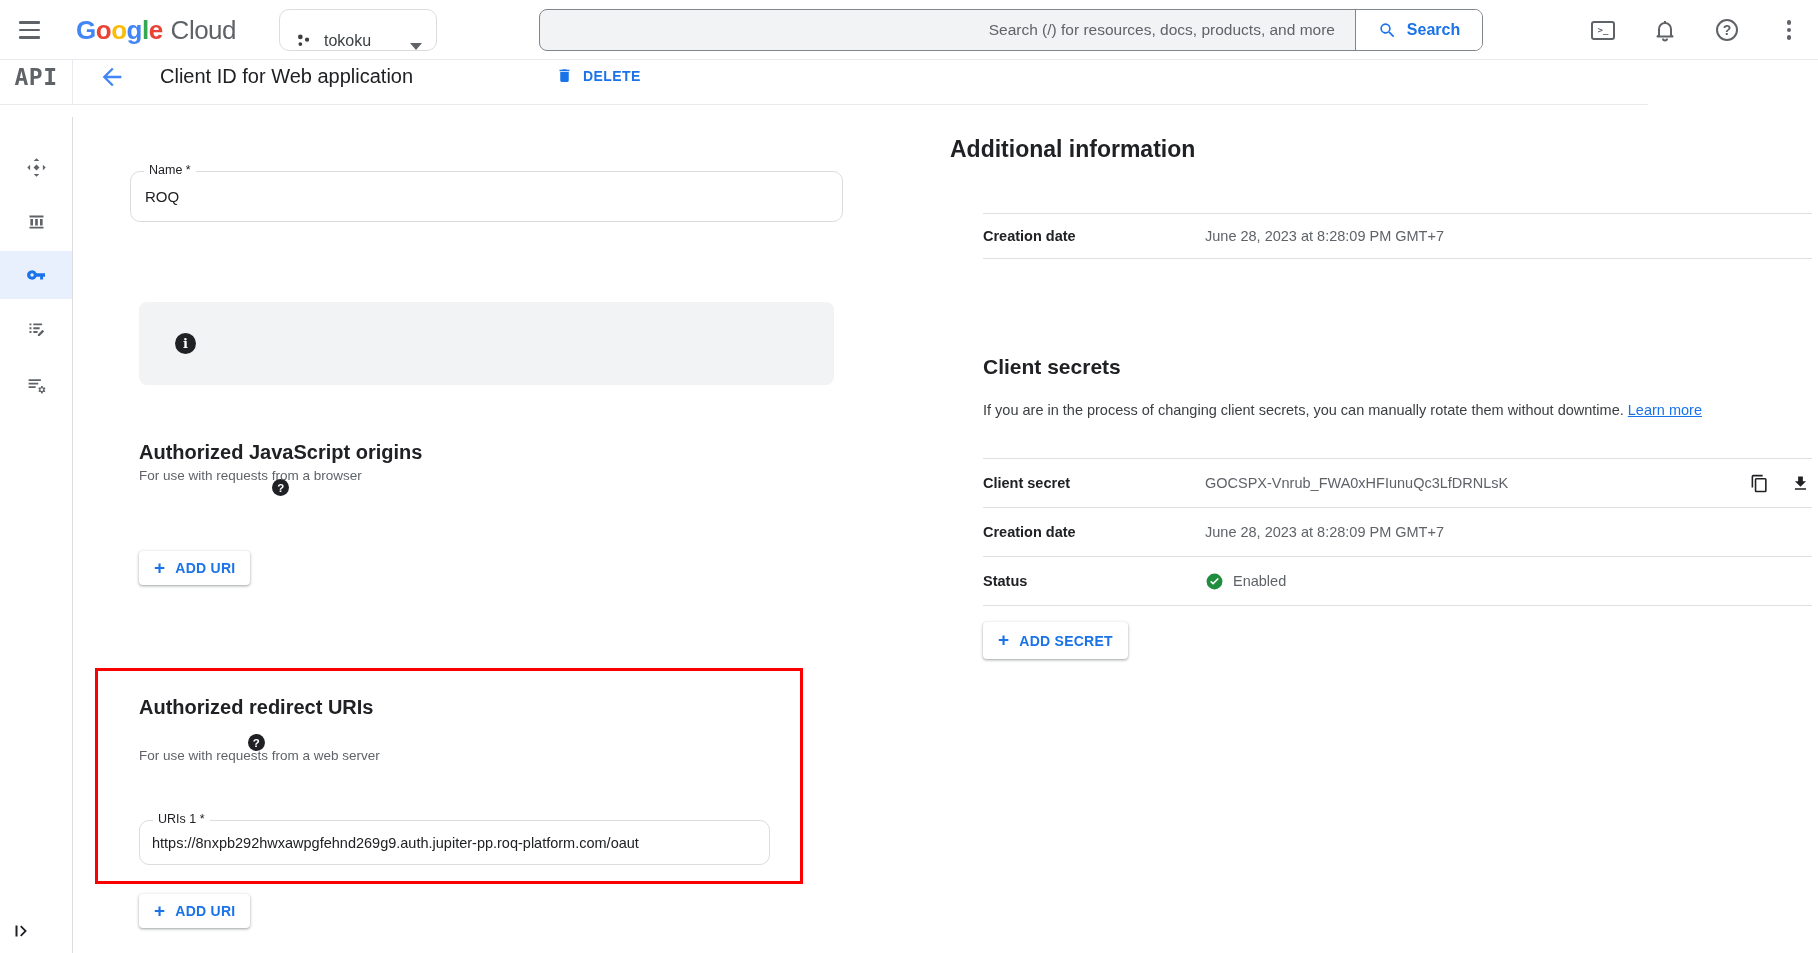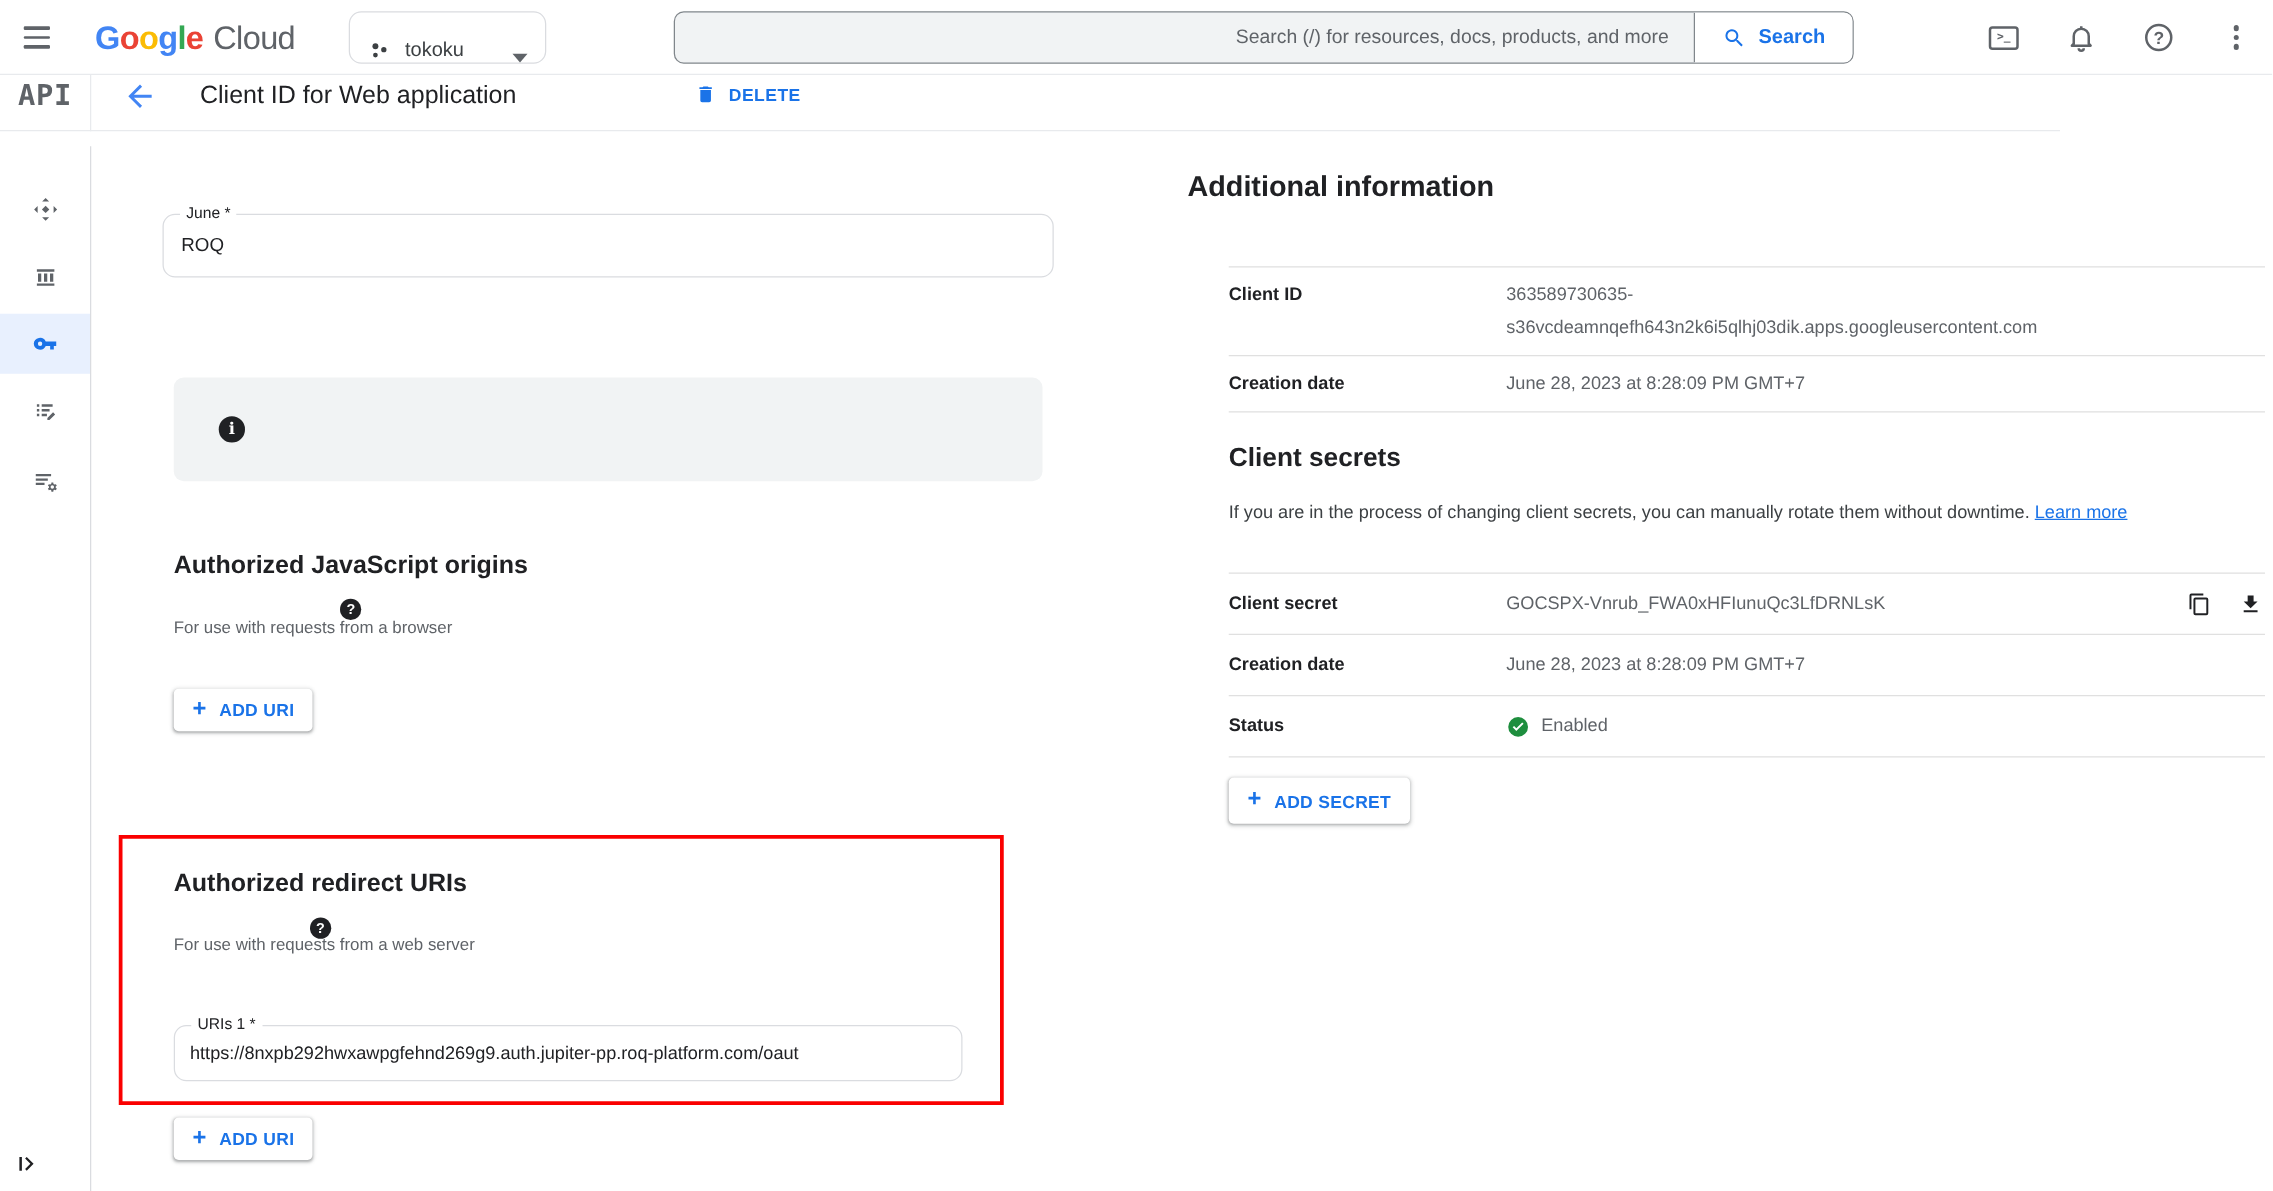--- a/index.html
+++ b/index.html
@@ -56,21 +56,21 @@
   .info-icon { width:21px; height:21px; border-radius:50%; background:#202124; color:#fff; font-size:13px; font-weight:bold; display:flex; align-items:center; justify-content:center; flex:none; font-family:"DejaVu Serif",serif; }
   .info-text { width:515px; font-size:14.5px; line-height:27px; color:#202124; }
   .ilink { color:#1a73e8; text-decoration:underline; cursor:pointer; }
   .ext-icon { display:inline-block; vertical-align:-1px; margin-left:2px; }
 
   .section-h { position:absolute; font-size:20px; font-weight:bold; color:#202124; display:flex; align-items:center; gap:15px;flex-direction:column; }
   .h-js { left:139px; top:441px; }
   .h-redirect { left:139px; top:696px; }
   .help-badge { width:17px; height:17px; border-radius:50%; background:#202124; color:#fff; font-size:11.5px; font-weight:bold; display:flex; align-items:center; justify-content:center; cursor:pointer; }
   .section-sub { position:absolute; font-size:13.5px; color:#5f6368; }
-  .sub-js { left:139px; top:494px;text-align:right; }
+  .sub-js { left:139px; top:468px;text-align:right; }
   .sub-redirect { left:139px; top:748px; }
 
   .gbtn { position:absolute; height:34px; background:#fff; border:none; border-radius:4px; box-shadow:0 1px 2px 0 rgba(60,64,67,.30), 0 1px 3px 1px rgba(60,64,67,.15); display:flex; align-items:center; padding:0 15px; gap:10px; color:#1a73e8; font-weight:bold; font-size:14px; letter-spacing:0.25px; cursor:pointer; font-family:"Liberation Sans",sans-serif; }
   .gbtn .plus { font-size:19px; font-weight:bold; line-height:1; margin-top:-2px; }
   .btn-adduri1 { left:139px; top:551px; }
   .btn-adduri2 { left:139px; top:894px; }
   .btn-addsecret { left:983px; top:622px; height:37px; }
 
   .red-box { position:absolute; left:95px; top:668px; width:708px; height:216px; border:3px solid #fa0000; pointer-events:none; z-index:6; }
 
@@ -203,21 +203,21 @@
     </div>
     <div class="collapse-btn">
       <svg width="22" height="22" viewBox="0 0 24 24" fill="#202124">
           <path d="M6 6h2.2v12H6z"></path>
           <path d="M11 7.4L12.4 6l6 6-6 6L11 16.6 15.6 12z"></path>
         </svg>
     </div>
   </div>
 
   <div class="field name-field">
-    <span class="field-label">June *</span>
+    <span class="field-label">Name *</span>
     <input type="text" value="ROQ" style="">
   </div>
 
   <div class="info-box">
     <span class="info-icon">i</span>
   </div>
 
   <div class="section-h h-js">
     <span>Authorized JavaScript origins</span>
     <span class="help-badge">?</span>
@@ -242,27 +242,20 @@
   <button class="gbtn btn-adduri2">
     <span class="plus">+</span>
     <span>ADD URI</span>
   </button>
 
   <div class="red-box"></div>
 
   <div class="h-additional">Additional information</div>
 
   <div class="dtable t-additional">
-    <div class="trow">
-      <div class="tlabel">Client ID</div>
-      <div class="tvalue">
-        <div>363589730635-</div>
-        <div>s36vcdeamnqefh643n2k6i5qlhj03dik.apps.googleusercontent.com</div>
-      </div>
-    </div>
     <div class="trow">
       <div class="tlabel">Creation date</div>
       <div class="tvalue">June 28, 2023 at 8:28:09 PM GMT+7</div>
     </div>
   </div>
 
   <div class="h-secrets">Client secrets</div>
   <div class="secrets-sub">
     <span>If you are in the process of changing client secrets, you can manually rotate them without downtime. </span><span class="learnmore">Learn more</span>
   </div>

